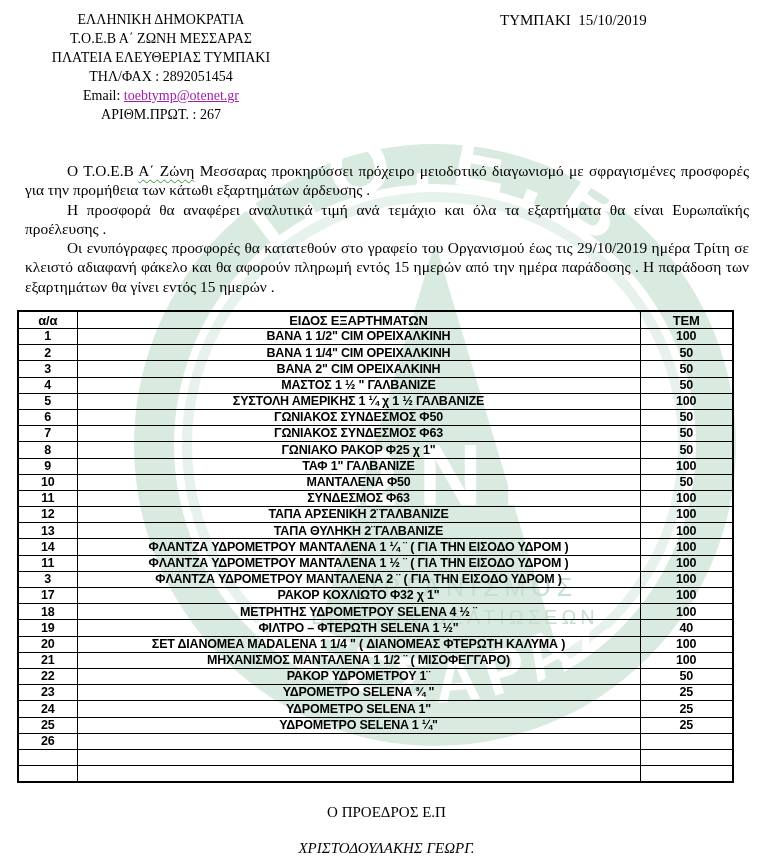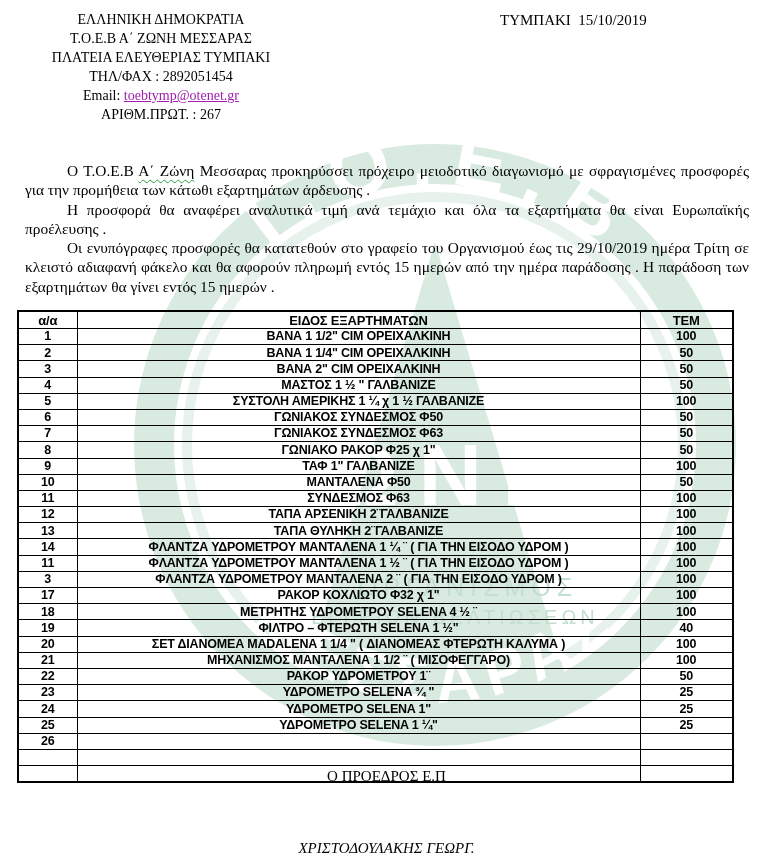--- a/index.html
+++ b/index.html
@@ -45,21 +45,21 @@
   }
   .parts-table th{font-size:13px;height:16px;}
   .col-no{width:59px;}
   .col-name{width:563px;}
   .col-qty{width:93px;}
 
   .sig{
     position:absolute;left:0;width:773px;z-index:1;
     text-align:center;font-size:15px;
   }
-  .sig-title{top:768px;}
+  .sig-title{top:804px;}
   .sig-name{top:840px;font-style:italic;}
 </style>
 </head>
 <body>
 
 <div class="page">
 
   <svg class="watermark" width="773" height="865" viewBox="0 0 773 865" aria-hidden="true">
     <defs>
       <path id="arcTop" d="M 175 445 A 260 260 0 0 1 695 445"></path>

